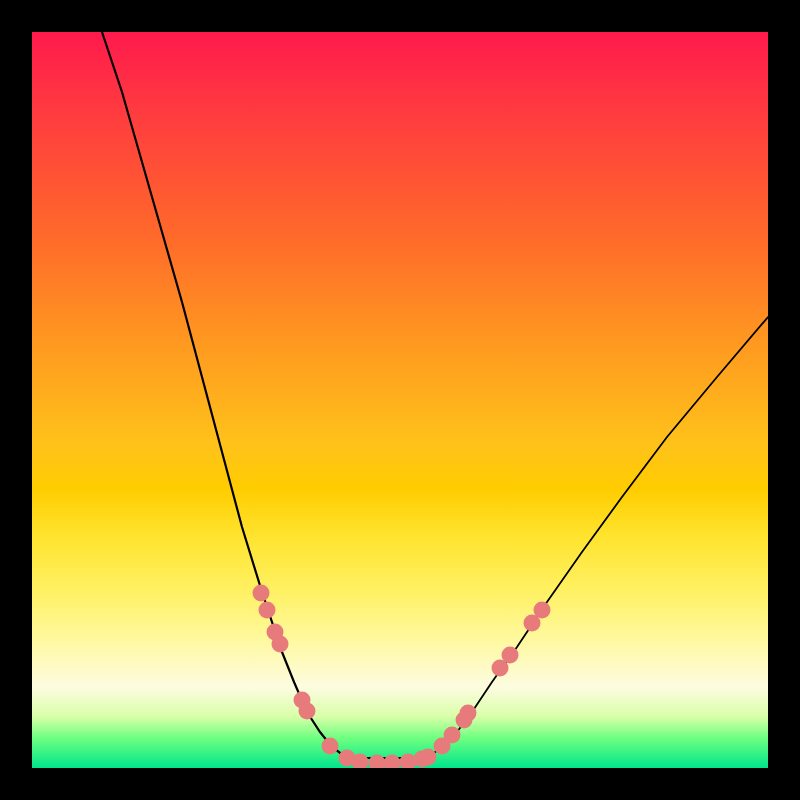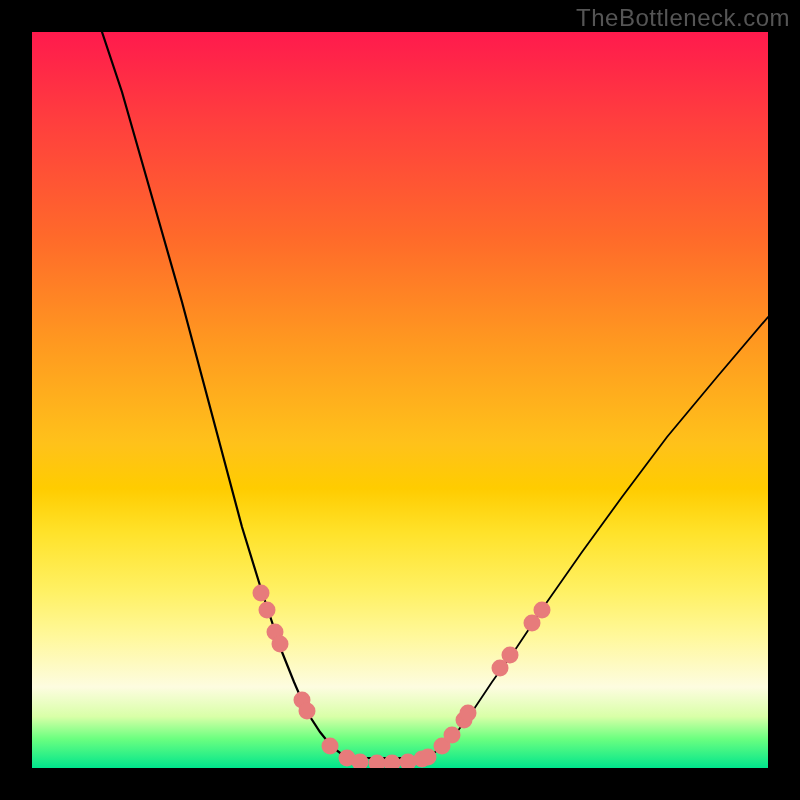--- a/index.html
+++ b/index.html
@@ -55,21 +55,20 @@
     left: 0;
     top: 0;
     width: 736px;
     height: 736px;
   }
 </style>
 </head>
 <body>
 <div class="frame">
 
-  <div class="watermark">TheBottleneck.com</div>
 
   <div class="plot-area">
     <svg class="curves" viewBox="0 0 736 736">
       <path id="curve-left" fill="none" stroke="#000" stroke-width="2.2" stroke-linecap="round" d="M70 0 L90 60 L110 130 L130 200 L150 270 L170 345 L190 420 L210 495 L230 560 L250 620 L262 650 L275 680 L288 700 L300 715 L315 726"></path>
       <path id="curve-right" fill="none" stroke="#000" stroke-width="1.8" stroke-linecap="round" d="M395 726 L410 715 L425 700 L440 680 L460 650 L485 615 L515 570 L550 520 L590 465 L635 405 L685 345 L736 285"></path>
       <path id="flat-bottom" fill="none" stroke="#000" stroke-width="2.2" stroke-linecap="round" d="M315 726 L395 726"></path>
       <g id="dots">
           <circle cx="229" cy="561" r="8.5" fill="#e77b7b"></circle>
           <circle cx="235" cy="578" r="8.5" fill="#e77b7b"></circle>
           <circle cx="243" cy="600" r="8.5" fill="#e77b7b"></circle>

